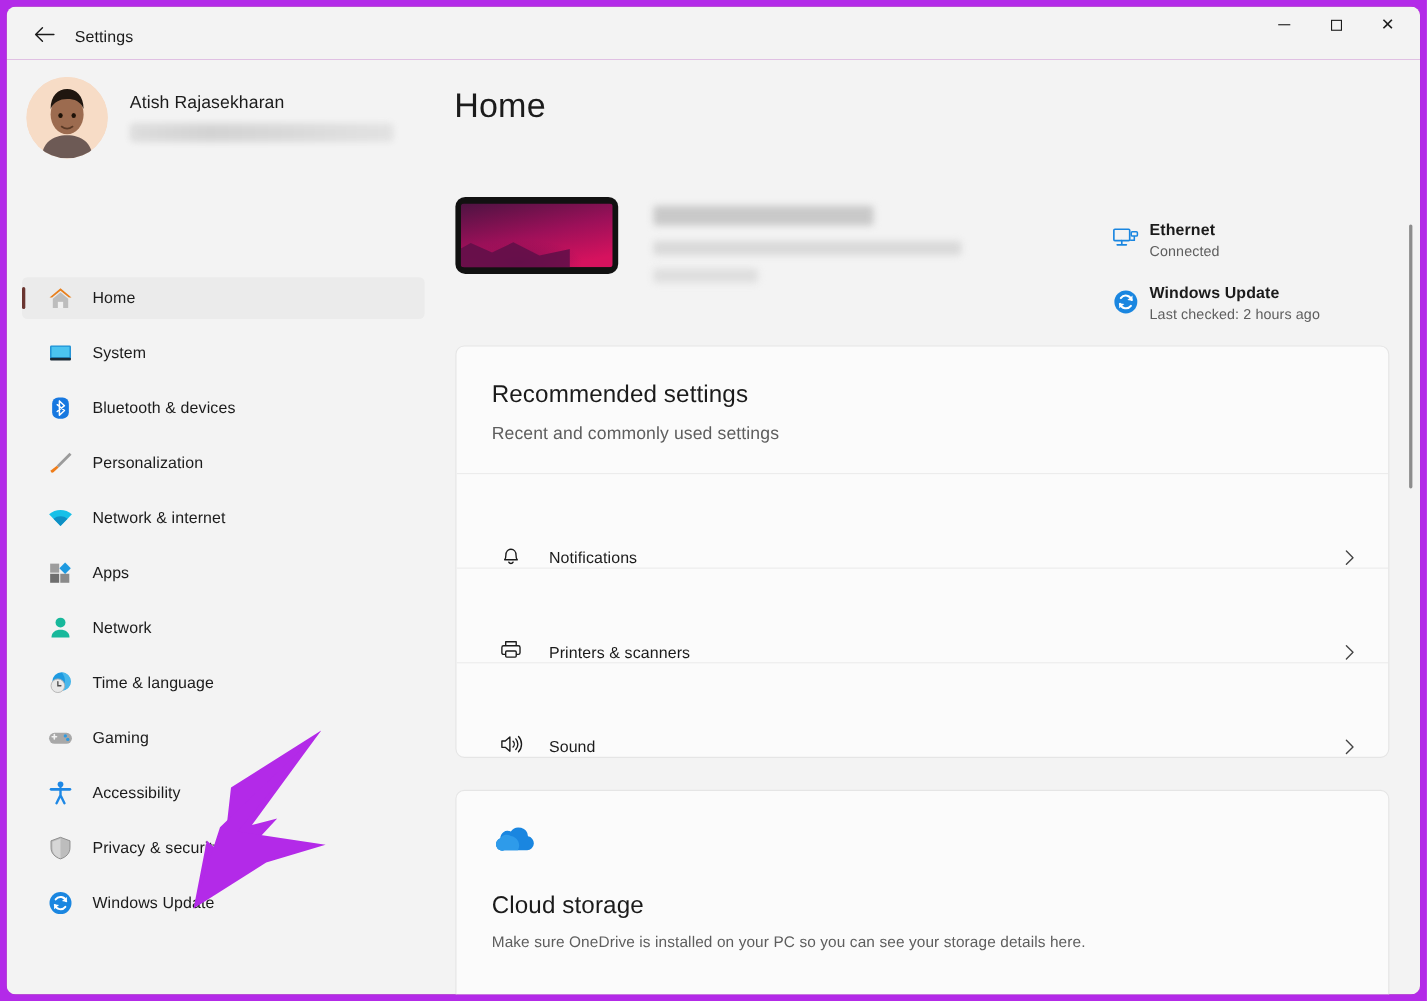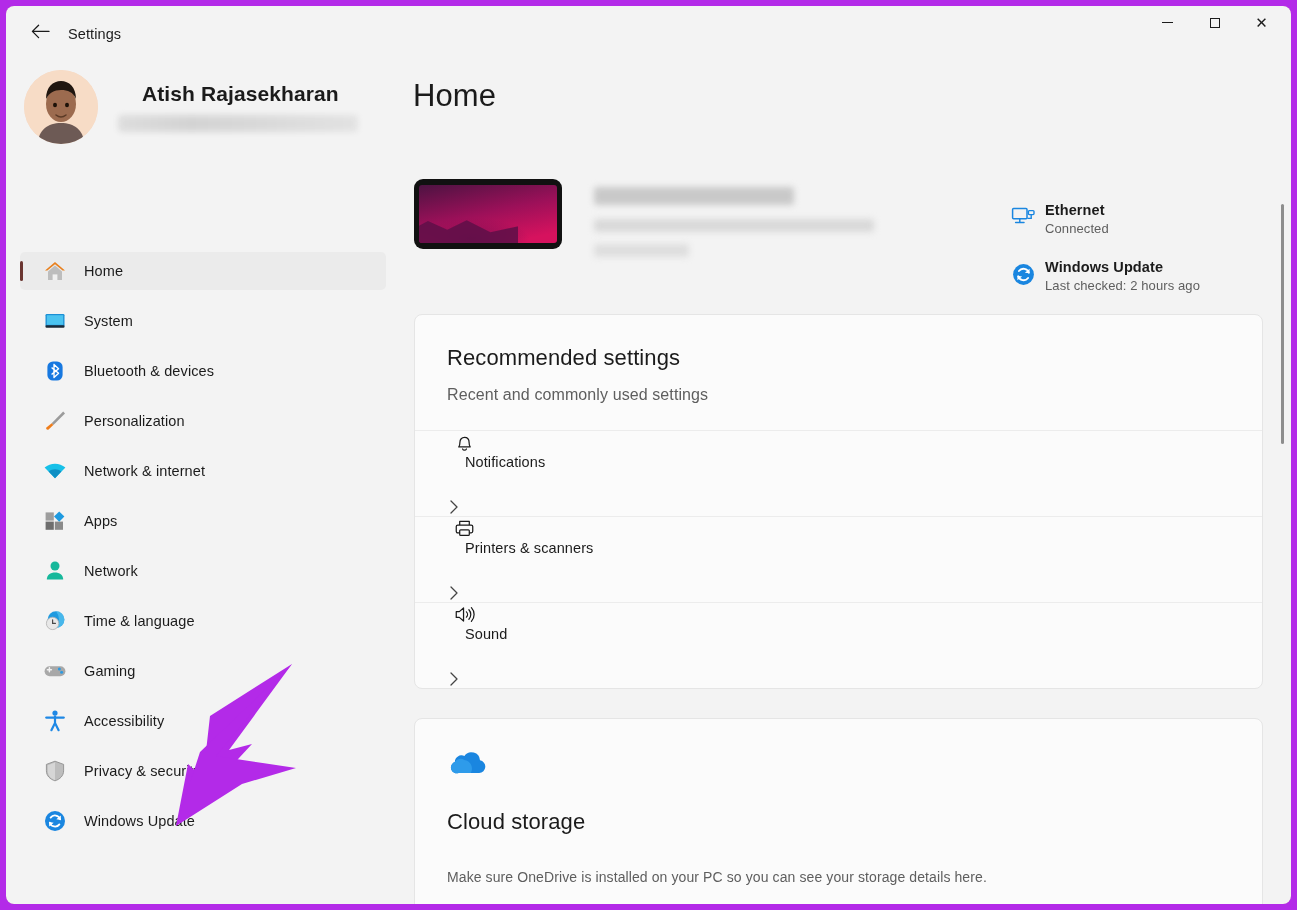--- a/index.html
+++ b/index.html
@@ -57,21 +57,21 @@
     overflow: hidden;
   }
   #profile { position: absolute; left: 18px; top: 16px; display: flex; align-items: center; cursor: pointer; }
   #avatar {
     width: 74px; height: 74px; border-radius: 50%;
     overflow: hidden; flex: 0 0 auto; background: #f6d9c4;
     position: relative;
   }
   #avatar svg { position: absolute; left: 0; top: 0; }
   #profile-text { margin-left: 20px; }
-  #profile-name { font-size: 21px; font-weight: 700; color: #1b1b1b; letter-spacing: .1px; margin-left: 24px; }
+  #profile-name { font-size: 16px; font-weight: 400; color: #1b1b1b; letter-spacing: .1px; }
   .blur-bar {
     margin-top: 9px; height: 17px; border-radius: 3px;
     background: linear-gradient(90deg,#dcdcdc,#d2d2d2 30%,#d8d8d8 60%,#e2e2e2);
     filter: blur(3.2px); opacity: .95;
   }
 
   #search-box {
     position: absolute; left: 24px; top: 134px;
     width: 352px; height: 40px;
     background: #fbfbfb;
@@ -160,33 +160,32 @@
     overflow: hidden;
   }
   #card-recommended { top: 260px; }
   #card-cloud { top: 664px; height: 230px; }
 
   .card-head { padding: 30px 32px 26px 32px; }
   .card-head-title { font-size: 22px; color: #1b1b1b; font-weight: 400; letter-spacing: .1px; }
   .card-head-sub { font-size: 16px; color: #5e5e5e; margin-top: 15px; letter-spacing: .1px; }
 
   .list-row {
-    display: flex; align-items: flex-start;
+    display: flex; align-items: flex-end;
     height: 86px; padding: 0 28px 0 32px;
     border-top: 1px solid #ececec;
     cursor: pointer;
-    flex-direction: column;
   }
   .row-icon { width: 34px; flex: 0 0 auto; display: flex; align-items: center; justify-content: center; color: #1b1b1b; }
   .row-label { flex: 1; margin-left: 18px; font-size: 14.5px; color: #1b1b1b; letter-spacing: .1px; }
   .row-chev { color: #444; display: flex; align-items: center; }
 
   #cloud-inner { padding: 30px 32px 0 32px; }
   #cloud-title { font-size: 22px; color: #1b1b1b; font-weight: 400; margin-top: 28px; letter-spacing: .1px; }
-  #cloud-sub { font-size: 14px; color: #5e5e5e; margin-top: 34px; letter-spacing: .1px; }
+  #cloud-sub { font-size: 14px; color: #5e5e5e; margin-top: 12px; letter-spacing: .1px; }
 
   
   #scrollbar-track {
     position: absolute; right: 3px; top: 95px;
     width: 12px; height: 740px;
   }
   #scrollbar-thumb {
     position: absolute; right: 4px; top: 55px;
     width: 3px; height: 240px;
     background: #8d8d8d; border-radius: 2px;

